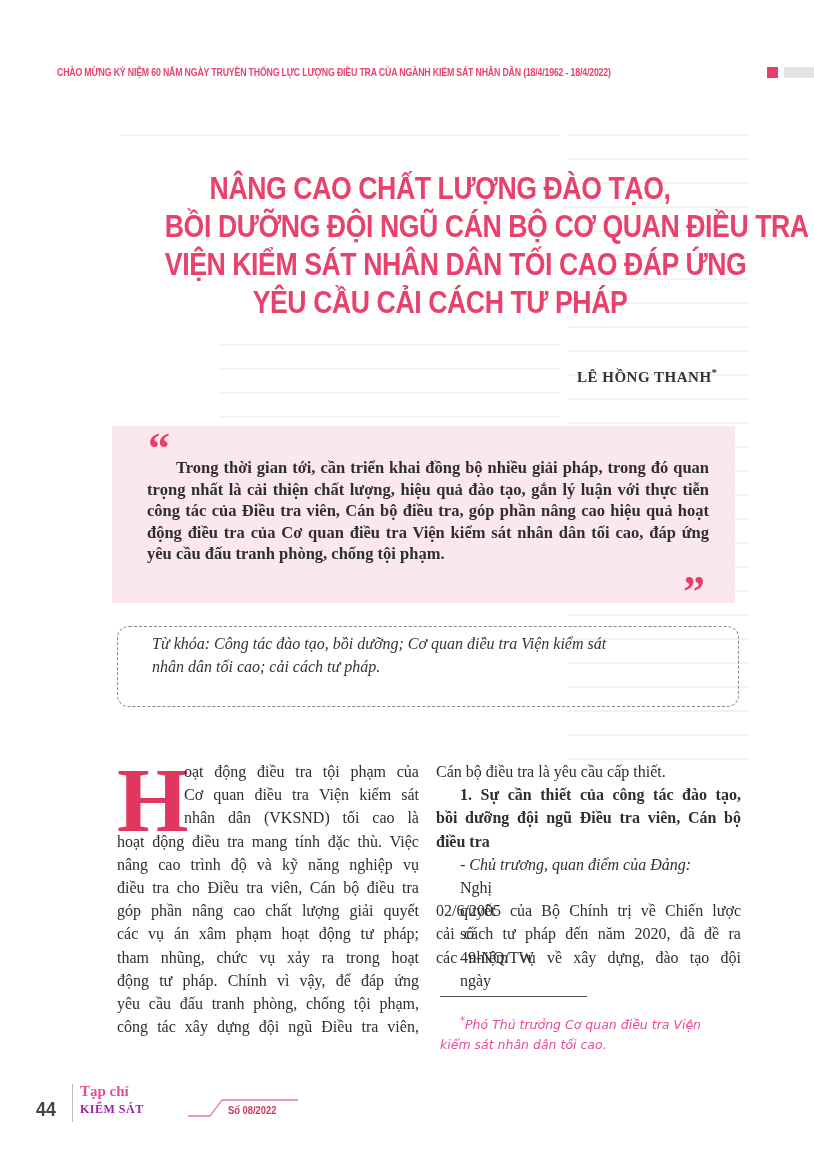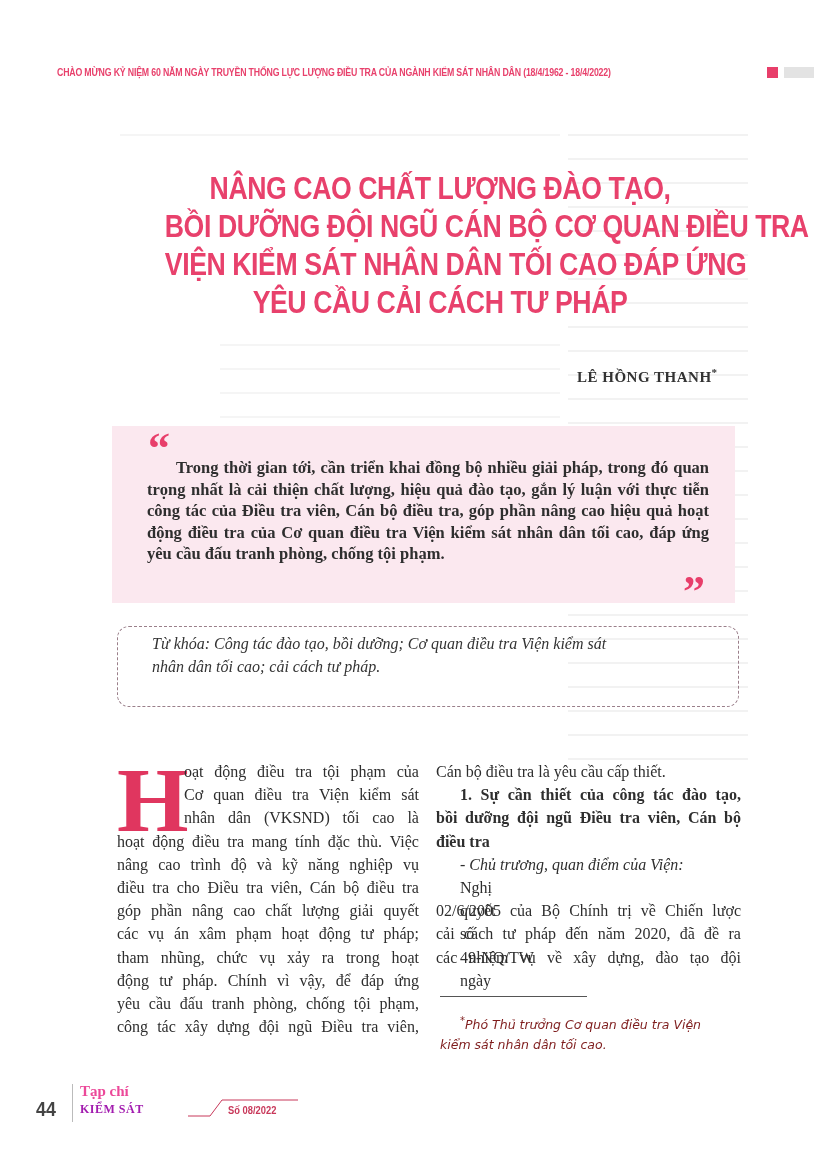--- a/index.html
+++ b/index.html
@@ -74,21 +74,21 @@
       color: #e0365f; text-align: center;
     }
     .indent-lines .line { padding-left: 67px; }
 
     .heading { font-weight: bold; }
     .italic { font-style: italic; }
 
     .footnote-rule { position: absolute; top: 996px; left: 440px; width: 147px; height: 1px; background: #555; }
     .footnote {
       position: absolute; top: 1011px; left: 440px; width: 305px;
-      font-family: "DejaVu Sans", sans-serif; font-style: italic; font-size: 12.5px; line-height: 20px; color: #7f1d1d;
+      font-family: "DejaVu Sans", sans-serif; font-style: italic; font-size: 12.5px; line-height: 20px; color: #ec4899;
     }
     .footnote sup { font-size: 10px; }
 
     .footer { position: absolute; top: 1078px; left: 30px; width: 260px; height: 50px; }
     .page-num {
       position: absolute; top: 19px; left: 6px; font-family: "Liberation Sans", sans-serif; font-weight: bold;
       font-size: 21px; color: #444; transform: scaleX(0.85); transform-origin: left;
     }
     .footer-sep { position: absolute; top: 6px; left: 42px; width: 1px; height: 38px; background: #bbb; }
     .mag-top {
@@ -294,21 +294,21 @@
         <span>tra</span>
         <span>viên,</span>
         <span>Cán</span>
         <span>bộ</span>
       </div>
     <div class="line last">
         <span>điều tra</span>
       </div>
   </div>
   <div class="line last italic" style="padding-left:24px;">
-      <span>- Chủ trương, quan điểm của Viện:</span>
+      <span>- Chủ trương, quan điểm của Đảng:</span>
     </div>
   <div class="line" style="padding-left:24px; word-spacing:12px;flex-direction:column;">
       <span>Nghị</span>
       <span>quyết</span>
       <span>số</span>
       <span>49-NQ/TW</span>
       <span>ngày</span>
     </div>
   <div class="line">
       <span>02/6/2005</span>

